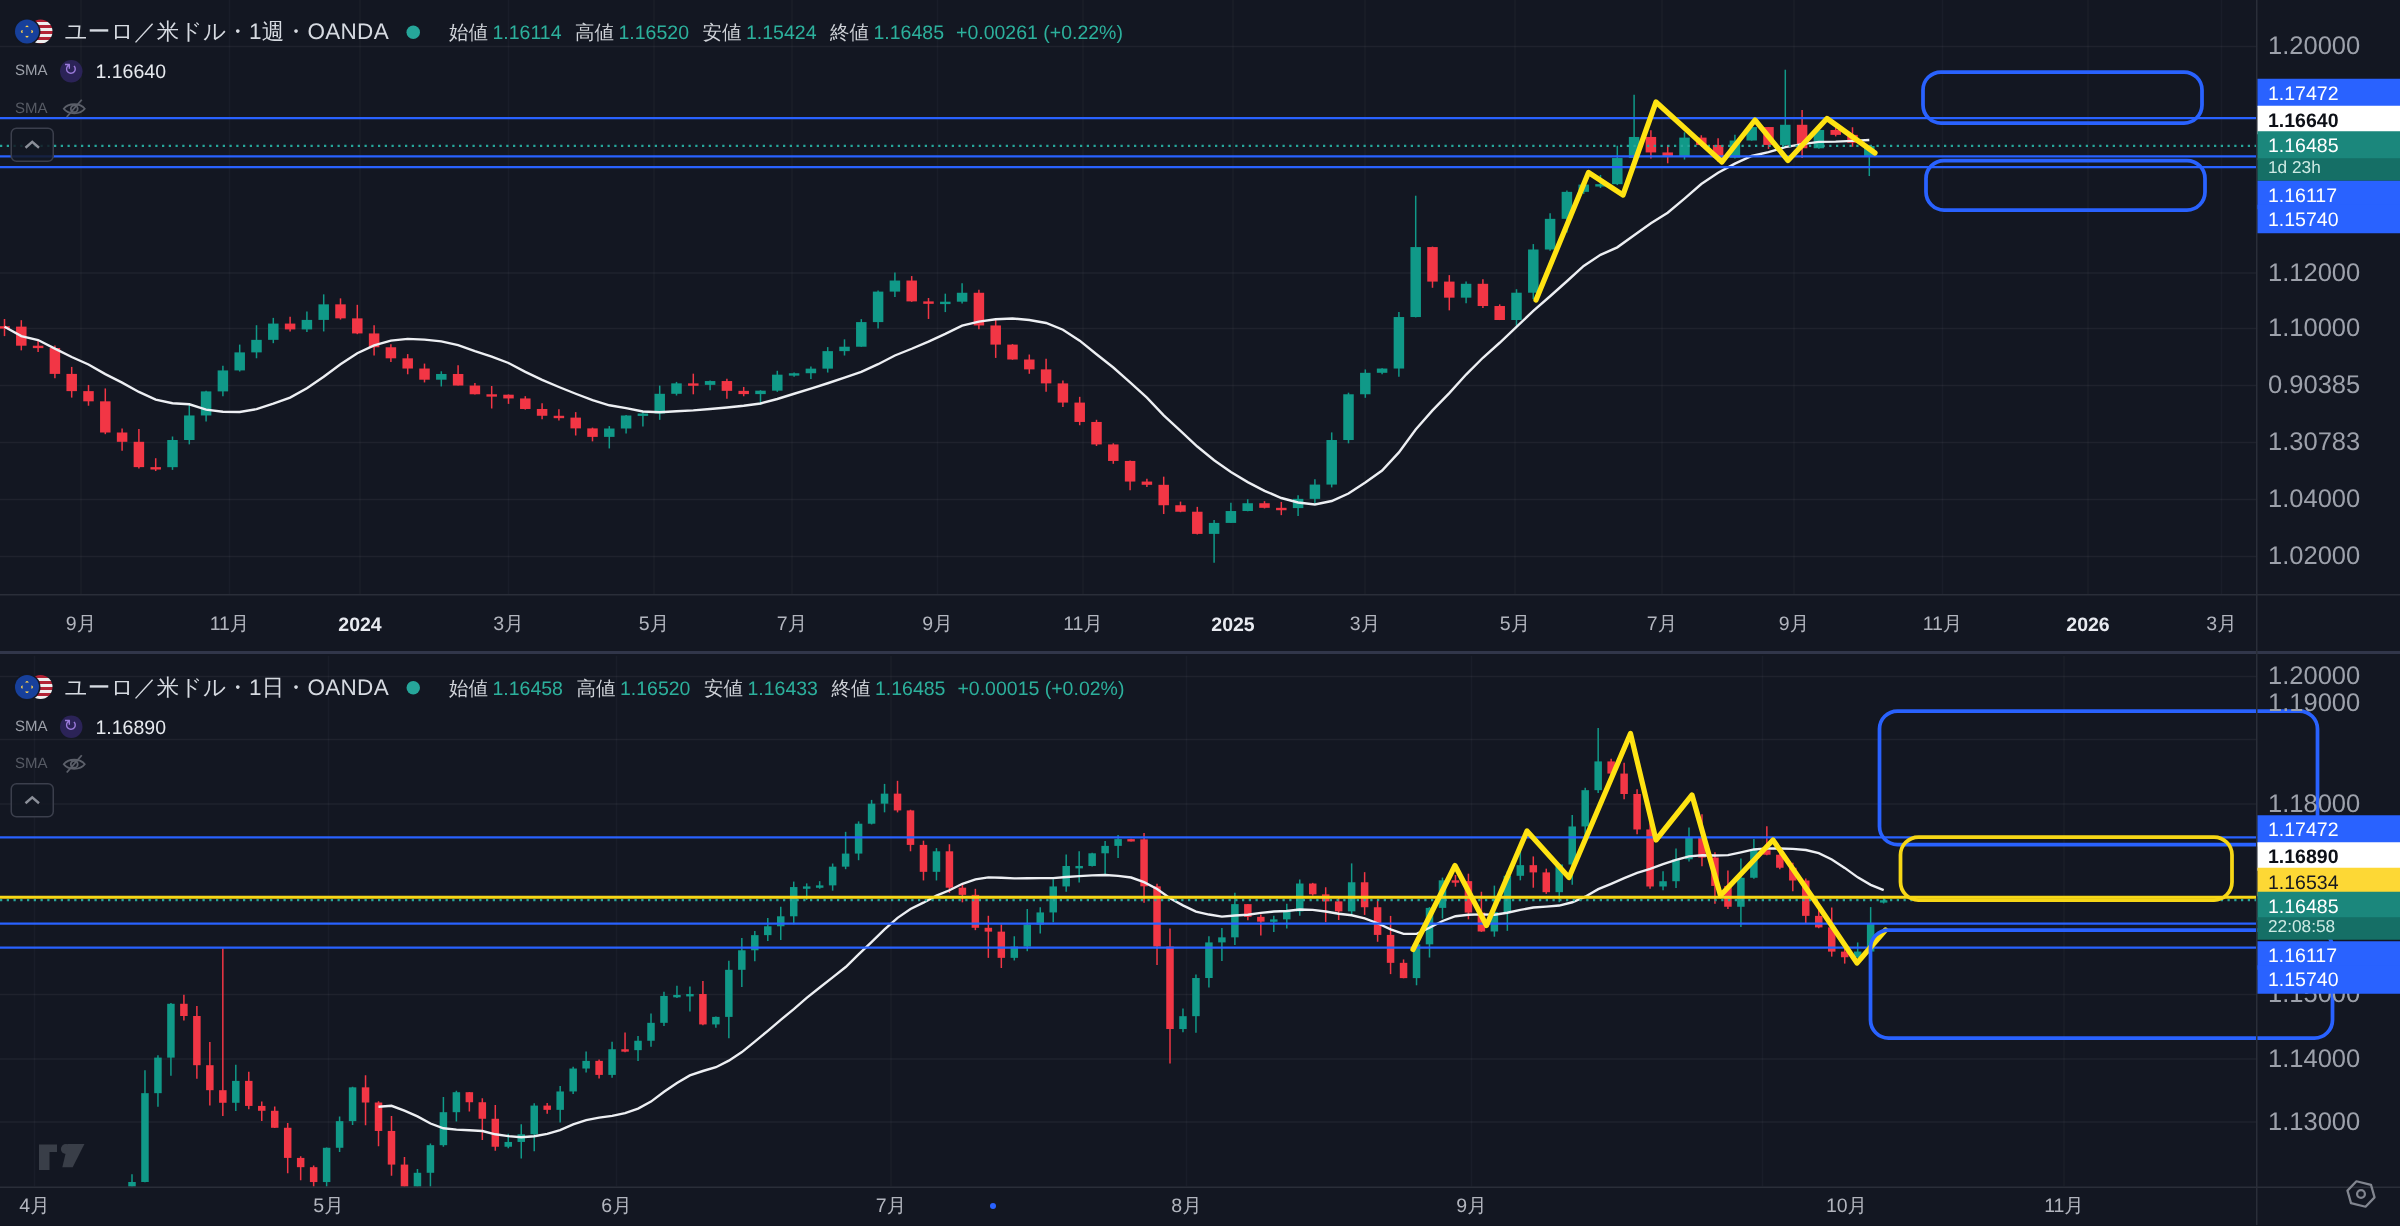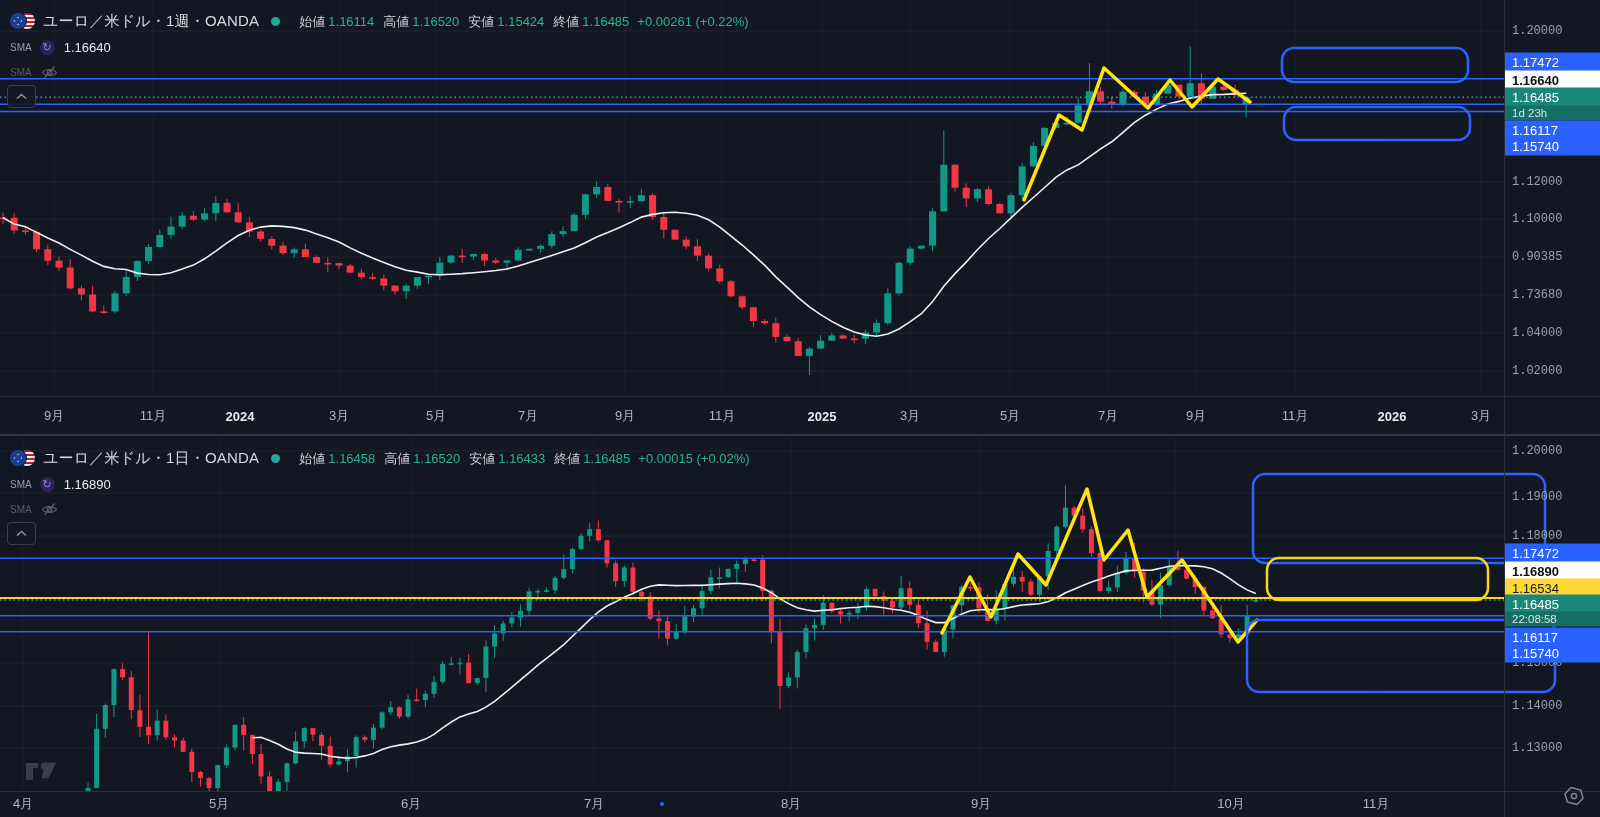--- a/index.html
+++ b/index.html
@@ -23,21 +23,21 @@
   .sma-l{font-size:10px;color:#9b9fa8;}
   .sma-ico{width:15px;height:15px;border-radius:50%;background:#2b2357;color:#9b7bdb;font-size:11px;
            line-height:15px;text-align:center;margin-left:8px;}
   .sma-v{font-size:13px;color:#e6e9ee;margin-left:9px;font-weight:500;}
   .sma-muted .sma-l{color:#565a64;}
   .eye-off{margin-left:9px;display:inline-flex;}
   .chev-btn{position:absolute;left:7px;width:27px;height:21px;border:1px solid #3b3f4c;border-radius:4px;
             background:rgba(19,23,34,.85);display:flex;align-items:center;justify-content:center;z-index:6;cursor:pointer;}
   .axis-col{position:absolute;left:1504px;top:0;width:96px;height:817px;z-index:4;}
   .axis-border{position:absolute;left:1504px;top:0;width:1px;height:817px;background:#2a2e39;z-index:3;}
-  .tick{position:absolute;left:1512px;font-size:12px;color:#9da1ab;transform:translateY(-50%);z-index:4;font-family:Liberation Mono, monospace;}
+  .tick{position:absolute;left:1512px;font-size:17px;color:#9da1ab;transform:translateY(-50%);z-index:4;}
   .flabel{position:absolute;left:1505px;width:95px;height:19px;line-height:19px;padding-left:7px;
           font-size:13px;transform:translateY(-50%);box-sizing:border-box;z-index:5;}
   .fl-blue{background:#2962ff;color:#fff;}
   .fl-white{background:#fff;color:#0d1017;font-weight:600;}
   .fl-teal{background:#1b877c;color:#fff;}
   .fl-tealsub{background:#156f66;color:#cdeae4;font-size:11.5px;height:15px;line-height:15px;}
   .fl-yellow{background:#fdd835;color:#17191f;}
   .tx-border{position:absolute;left:0;width:1600px;height:1px;background:#2a2e39;z-index:3;}
   .pane-divider{position:absolute;left:0;width:1600px;height:2px;background:#31364a;z-index:3;}
   .t-label{position:absolute;font-size:13px;color:#b2b5be;transform:translate(-50%,-50%);z-index:4;}
@@ -721,31 +721,31 @@
       <circle cx="20" cy="8" r="3.4" fill="#40454f"></circle>
       <path d="M22 5 h12 l-8.5 17 h-7.5 z" fill="#40454f" transform="translate(1,0) scale(0.92)"></path>
     </svg>
   </div>
 
   <div class="axis-col" id="axis-col">
       <div class="tick" style="top: 31px; left: 8px;">1.20000</div>
       <div class="tick" style="top: 182px; left: 8px;">1.12000</div>
       <div class="tick" style="top: 219px; left: 8px;">1.10000</div>
       <div class="tick" style="top: 257px; left: 8px;">0.90385</div>
-      <div class="tick" style="top: 295px; left: 8px;">1.73680</div>
+      <div class="tick" style="top: 295px; left: 8px;">1.30783</div>
       <div class="tick" style="top: 333px; left: 8px;">1.04000</div>
       <div class="tick" style="top: 371px; left: 8px;">1.02000</div>
       <div class="flabel fl-blue" style="top: 62px; left: 1px;">1.17472</div>
       <div class="flabel fl-white" style="top: 80px; left: 1px;">1.16640</div>
       <div class="flabel fl-teal" style="top: 97px; left: 1px;">1.16485</div>
       <div class="flabel fl-tealsub" style="top: 113px; left: 1px;">1d 23h</div>
       <div class="flabel fl-blue" style="top: 130px; left: 1px;">1.16117</div>
       <div class="flabel fl-blue" style="top: 146px; left: 1px;">1.15740</div>
       <div class="tick" style="top: 451px; left: 8px;">1.20000</div>
-      <div class="tick" style="top: 497px; left: 8px;">1.19000</div>
+      <div class="tick" style="top: 469px; left: 8px;">1.19000</div>
       <div class="tick" style="top: 536px; left: 8px;">1.18000</div>
       <div class="tick" style="top: 663px; left: 8px;">1.15000</div>
       <div class="tick" style="top: 706px; left: 8px;">1.14000</div>
       <div class="tick" style="top: 748px; left: 8px;">1.13000</div>
       <div class="flabel fl-blue" style="top: 553px; left: 1px;">1.17472</div>
       <div class="flabel fl-white" style="top: 571px; left: 1px;">1.16890</div>
       <div class="flabel fl-yellow" style="top: 588px; left: 1px;">1.16534</div>
       <div class="flabel fl-teal" style="top: 604px; left: 1px;">1.16485</div>
       <div class="flabel fl-tealsub" style="top: 619px; left: 1px;">22:08:58</div>
       <div class="flabel fl-blue" style="top: 637px; left: 1px;">1.16117</div>

